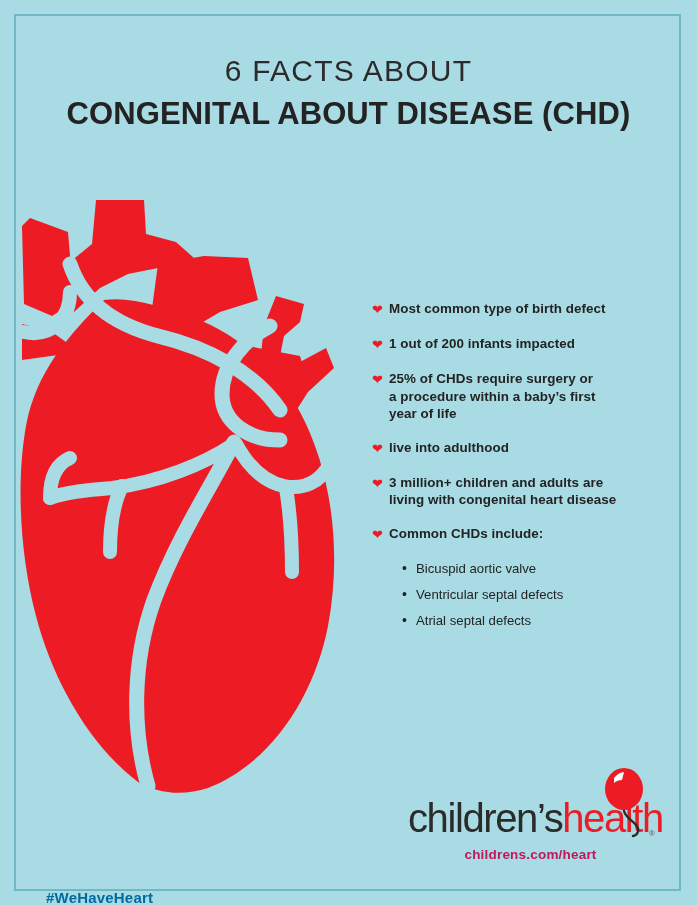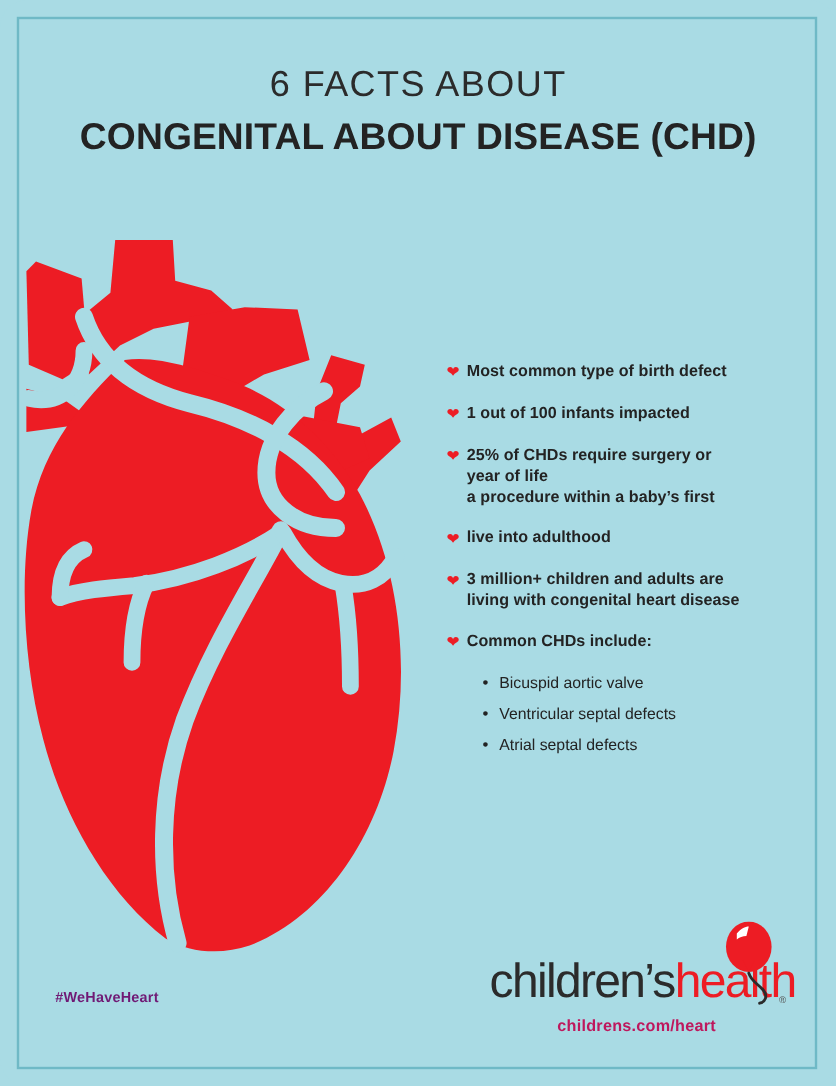--- a/index.html
+++ b/index.html
@@ -157,24 +157,24 @@
     right: -2px;
     bottom: 2px;
     font-size: 8px;
     color: #555;
   }
 
   
   #footer-hashtag {
     position: absolute;
     left: 46px;
-    top: 824px;
-    font-size: 12px;
+    top: 889px;
+    font-size: 15px;
     font-weight: bold;
-    color: #701a75;
+    color: #0369a1;
     letter-spacing: 0.2px;
   }
   #footer-url {
     position: absolute;
     left: 408px;
     top: 847px;
     width: 245px;
     text-align: center;
     font-size: 13.5px;
     font-weight: bold;
@@ -250,30 +250,30 @@
     <div class="fact-row">
       <span class="fact-bullet">❤</span>
       <span class="fact-text">
         <span class="l">Most common type of birth defect</span>
       </span>
     </div>
 
     <div class="fact-row">
       <span class="fact-bullet">❤</span>
       <span class="fact-text">
-        <span class="l">1 out of 100 infants impacted</span>
+        <span class="l">1 out of 200 infants impacted</span>
       </span>
     </div>
 
     <div class="fact-row">
       <span class="fact-bullet">❤</span>
       <span class="fact-text">
         <span class="l">25% of CHDs require surgery or</span>
+        <span class="l">a procedure within a baby’s first</span>
         <span class="l">year of life</span>
-        <span class="l">a procedure within a baby’s first</span>
       </span>
     </div>
 
     <div class="fact-row">
       <span class="fact-bullet">❤</span>
       <span class="fact-text">
         <span class="l">live into adulthood</span>
       </span>
     </div>
 

